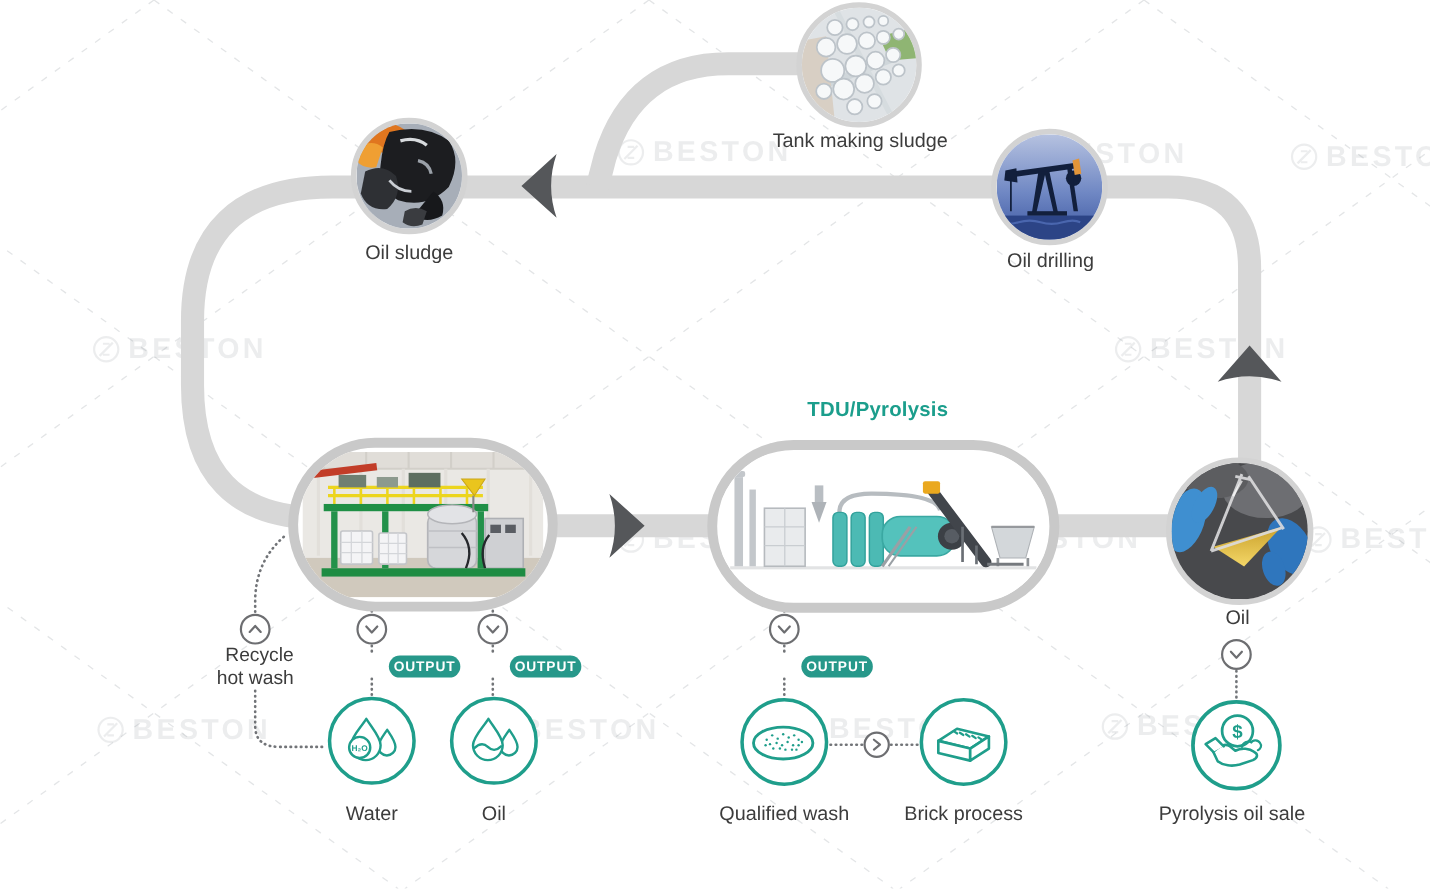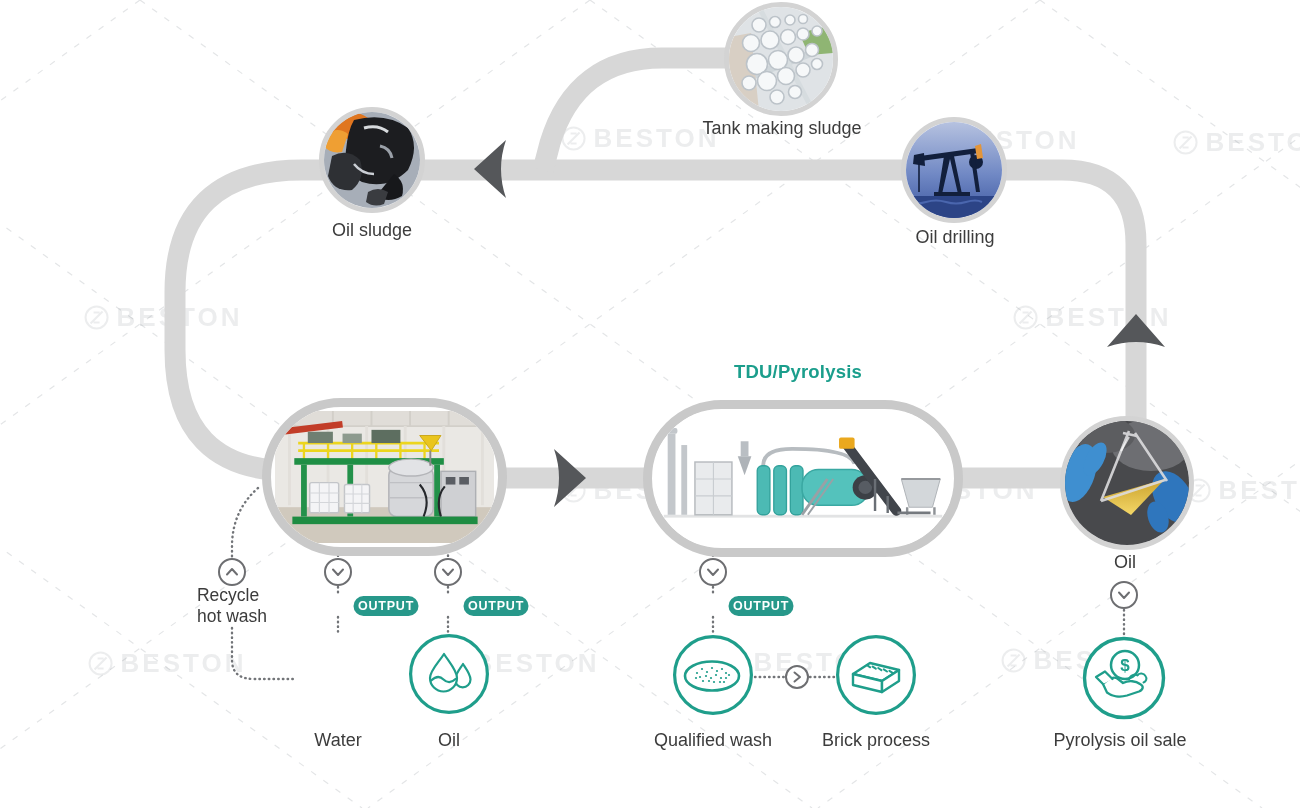--- a/index.html
+++ b/index.html
@@ -2,21 +2,21 @@
 <html><head>
 <meta charset="utf-8">
 <style>
   html,body{margin:0;padding:0;background:#fff;}
   .canvas{position:relative;width:1300px;height:808px;background:#fff;overflow:hidden;
           font-family:"Liberation Sans",sans-serif;}
   .layer{position:absolute;left:0;top:0;width:1300px;height:808px;pointer-events:none;}
   .watermark{position:absolute;transform:translate(-50%,-50%);display:flex;align-items:center;gap:7px;
              color:rgba(145,150,155,0.17);font-weight:bold;font-size:26px;letter-spacing:3px;white-space:nowrap;}
   .lbl{position:absolute;transform:translate(-50%,-50%);white-space:nowrap;color:#3c3c3c;font-size:18px;}
-  .lbl-2line{position:absolute;text-align:left;transform:translate(-50%,-50%);color:#3c3c3c;
+  .lbl-2line{position:absolute;text-align:right;transform:translate(-50%,-50%);color:#3c3c3c;
              font-size:17.5px;line-height:21px;white-space:nowrap;}
   .lbl-left{position:absolute;color:#474747;font-size:17.5px;line-height:24px;white-space:nowrap;}
   .lbl-teal{position:absolute;transform:translate(-50%,-50%);white-space:nowrap;color:#1b9e8c;
             font-size:18.5px;font-weight:bold;letter-spacing:.2px;}
   .badge{position:absolute;transform:translate(-50%,-50%);box-sizing:border-box;width:65px;height:20px;
          border-radius:10px;background:#27988a;color:#fff;font-size:12.5px;font-weight:bold;
          letter-spacing:.8px;text-align:center;line-height:20px;margin-left:48px;}
   .chev{position:absolute;transform:translate(-50%,-50%);box-sizing:border-box;width:28px;height:28px;
         border:2px solid #6d6e71;border-radius:50%;background:#fff;display:flex;
         align-items:center;justify-content:center;}
@@ -371,20 +371,31 @@
   <div class="chev small" style="left:797px;top:677px">
     <svg width="14" height="14">
         <polyline points="4.5,2.5 10,7 4.5,11.5" fill="none" stroke="#6d6e71" stroke-width="2" stroke-linecap="round" stroke-linejoin="round"></polyline>
       </svg>
   </div>
 
   <div class="badge" style="left:338px;top:606px">OUTPUT</div>
   <div class="badge" style="left:448px;top:606px">OUTPUT</div>
   <div class="badge" style="left:713px;top:606px">OUTPUT</div>
 
+  <div class="icon-circle" style="left:338px;top:676px">
+    <svg width="84" height="84" viewBox="-42 -42 84 84">
+      <circle r="38.4" fill="#fff" stroke="#1f9e8b" stroke-width="3.2"></circle>
+      <g stroke="#1f9e8b" stroke-width="2.2" fill="none" stroke-linecap="round" stroke-linejoin="round">
+        <path d="M 14 -10 C 17.5 -4.8 21.5 0.5 21.5 5.5 A 7.8 7.8 0 0 1 13.7 13.3 C 9.4 13.3 6 9.8 6 5.5 C 6 0.5 10.5 -4.8 14 -10 Z"></path>
+        <path fill="#fff" d="M -5 -20 C 0 -12 8 -3.5 8 4 A 13.5 13.5 0 1 1 -19 4 C -19 -3.5 -10 -12 -5 -20 Z"></path>
+        <circle cx="-11" cy="6" r="9.6" fill="#fff"></circle>
+      </g>
+      <text x="-11" y="9" text-anchor="middle" font-size="7.6" font-weight="bold" fill="#1f9e8b" font-family="Liberation Sans, sans-serif">H₂O</text>
+    </svg>
+  </div>
 
   <div class="icon-circle" style="left:449px;top:676px">
     <svg width="84" height="84" viewBox="-42 -42 84 84">
       <circle r="38.4" fill="#fff" stroke="#1f9e8b" stroke-width="3.2"></circle>
       <g stroke="#1f9e8b" stroke-width="2.2" fill="none" stroke-linecap="round" stroke-linejoin="round">
         <path d="M 14 -10 C 17.5 -4.8 21.5 0.5 21.5 5.5 A 7.8 7.8 0 0 1 13.7 13.3 C 9.4 13.3 6 9.8 6 5.5 C 6 0.5 10.5 -4.8 14 -10 Z"></path>
         <path fill="#fff" d="M -5 -20 C 0 -12 8 -3.5 8 4 A 13.5 13.5 0 1 1 -19 4 C -19 -3.5 -10 -12 -5 -20 Z"></path>
         <path d="M -17.8 6.5 C -13 2 -9 2 -5.5 5.5 C -2 9 2.5 9 6.5 5"></path>
       </g>
     </svg>

